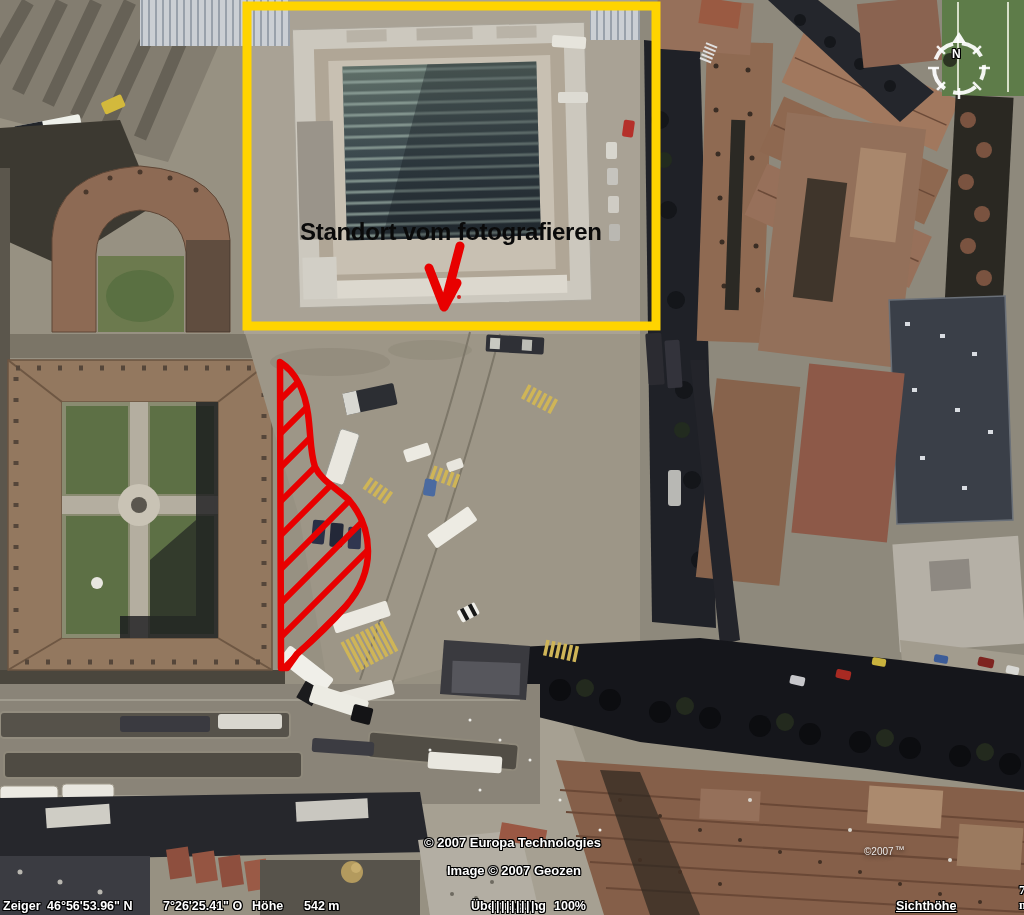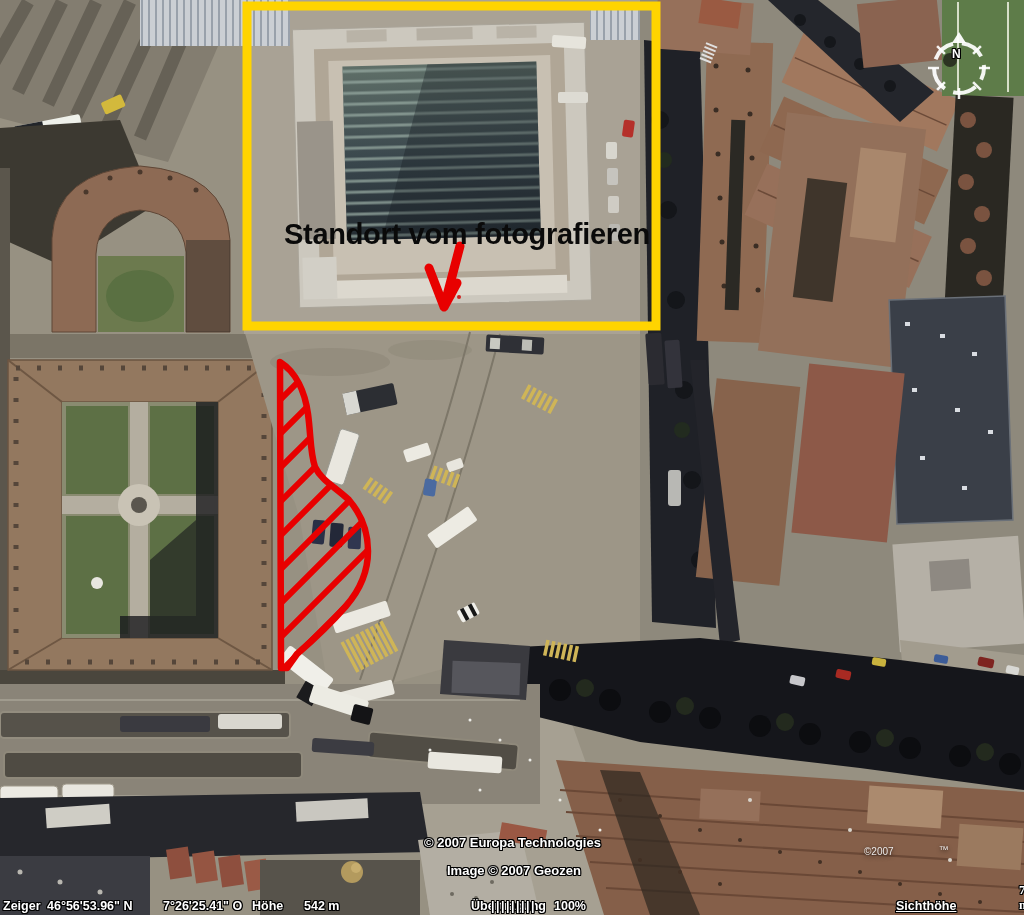--- a/index.html
+++ b/index.html
@@ -3,27 +3,27 @@
 <meta charset="utf-8">
 <style>
   html,body{margin:0;padding:0;background:#000;}
   #stage{position:relative;width:1024px;height:915px;overflow:hidden;
          font-family:"Liberation Sans",sans-serif;background:#958f81;}
   #stage svg{position:absolute;left:0;top:0;display:block;}
   .ol{position:absolute;white-space:nowrap;}
   .outlined{color:#fff;font-weight:bold;
     text-shadow:1px 0 #000,-1px 0 #000,0 1px #000,0 -1px #000,
                 1px 1px #000,-1px -1px #000,1px -1px #000,-1px 1px #000;}
-  #annotation-label{left:284px;top:218px;font-size:29px;font-weight:bold;
+  #annotation-label{left:300px;top:218px;font-size:24px;font-weight:bold;
     color:#0a0a0a;letter-spacing:-0.3px;}
   #copyright1{left:424px;top:835px;font-size:13px;}
   #copyright2{left:447px;top:863px;font-size:13px;}
   #logo{left:864px;top:838px;display:flex;align-items:flex-start;
     color:rgba(255,255,255,0.88);
-    text-shadow:0 2px 4px rgba(0,0,0,0.55),0 0 2px rgba(0,0,0,0.4);gap:44px;}
+    text-shadow:0 2px 4px rgba(0,0,0,0.55),0 0 2px rgba(0,0,0,0.4);}
   #logo .pre{font-size:10px;margin-top:8px;margin-right:1px;}
   #logo .big{font-family:"Liberation Serif",serif;font-size:42px;line-height:44px;
     letter-spacing:-1px;}
   #logo .tm{font-size:10px;margin-top:6px;}
   #compass-n{left:952px;top:47px;font-size:12px;}
   #status-bar{position:absolute;left:0;right:0;bottom:0;height:20px;font-size:12.5px;}
   #status-bar span{position:absolute;bottom:2px;}
   .sb-zeiger{left:3px;}  .sb-lat{left:47px;}  .sb-lon{left:163px;}
   .sb-hlab{left:252px;}  .sb-hval{left:304px;}
   .sb-ulab{left:427px;margin-left:44px;}  .sb-bars{left:491px;letter-spacing:1.5px;}

